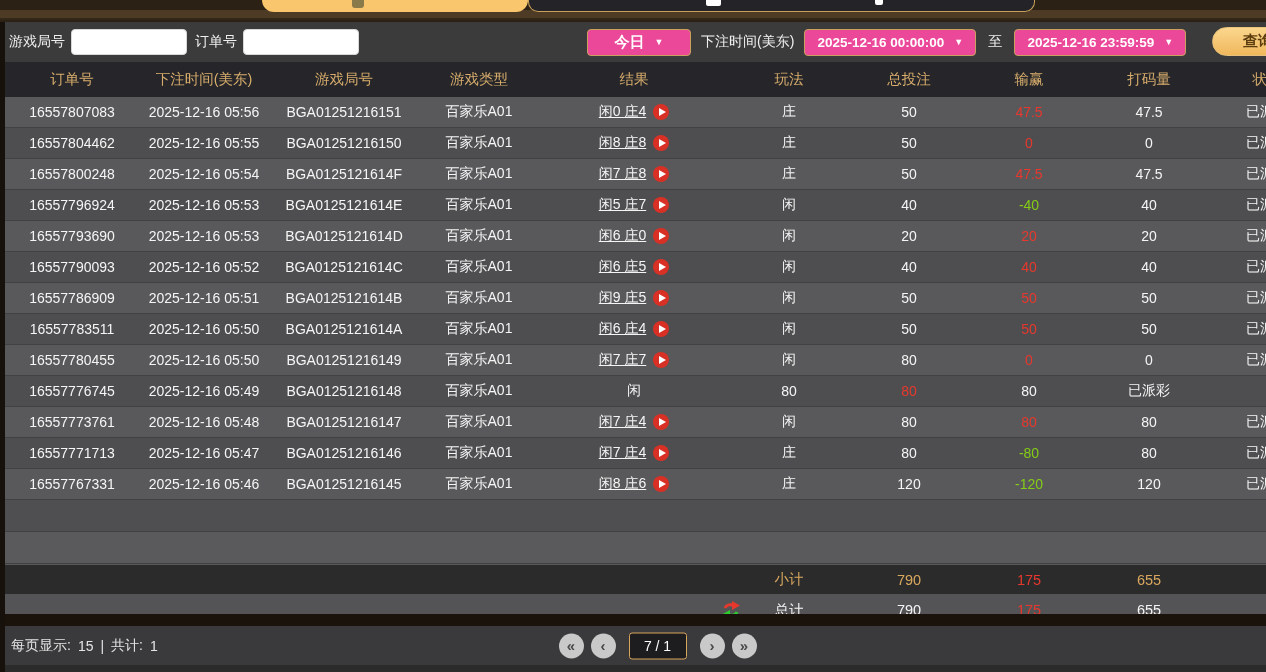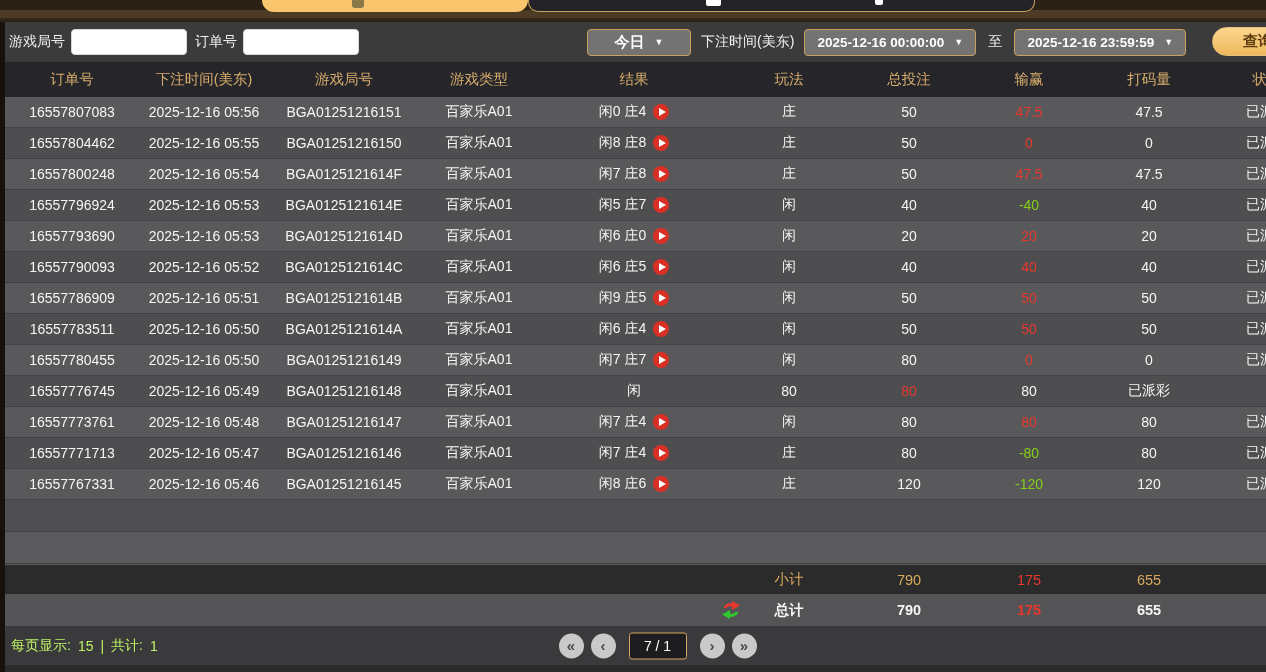--- a/index.html
+++ b/index.html
@@ -32,21 +32,21 @@
   .filterbar {
     position:absolute; top:22px; left:5px; width:1261px; height:40px;
     background:#3b3b3b; display:flex; align-items:center; padding-left:4px;
   }
   .flabel { font-size:14px; color:#f0f0f0; white-space:nowrap; }
   .tinput {
     width:116px; height:26px; background:#ffffff; border:1px solid #d8d8d8;
     border-radius:4px; margin:0 8px 0 6px; font-size:13px; color:#222; padding:0 6px;
   }
   .dropdown {
-    height:27px; background:#737373; border:1px solid #c9a05c; border-radius:4px;
+    height:27px; background:#ec4899; border:1px solid #c9a05c; border-radius:4px;
     color:#ffffff; font-weight:bold; display:flex; align-items:center; justify-content:center;
     position:relative; cursor:pointer; white-space:nowrap;
   }
   .dropdown .caret { font-size:9px; margin-left:10px; color:#fff; }
   .dd-today { width:104px; font-size:15px; margin-left:220px; }
   .dd-date { width:172px; font-size:13.5px; }
   .lbl-bettime { margin-left:10px; margin-right:10px; }
   .lbl-to { margin:0 12px; }
   .search-btn {
     position:absolute; left:1207px; top:5px; width:92px; height:29px;
@@ -64,45 +64,45 @@
   }
   .table-clip { position:absolute; left:5px; width:1261px; overflow:hidden; }
   .thead-clip { top:62px; height:35px; }
   .thead { height:35px; background:#26262a; color:#d8ad6c; font-size:14.5px; }
   .tbody-clip { top:97px; height:468px; background:#59595b; }
   .trow { height:31px; font-size:14px; color:#f5f5f5; border-bottom:1px solid #414144; }
   .trow.odd  { background:#59595b; }
   .trow.even { background:#4e4e50; }
   .trow.empty-a { background:#4f4f51; height:32px; }
   .trow.empty-b { background:#5a5a5c; height:32px; }
-  .c-result { display:flex; align-items:center; justify-content:center; gap:7px; }
+  .c-result { display:flex; align-items:center; justify-content:center; gap:7px;text-decoration:underline; }
   .red   { color:#e8382d; }
   .green { color:#84cc16; }
   .play {
     width:16px; height:16px; border-radius:50%; background:#d93025;
     display:inline-flex; align-items:center; justify-content:center; cursor:pointer; flex:0 0 auto;
   }
   .play .tri {
     width:0; height:0; border-left:7px solid #ffffff;
     border-top:4.5px solid transparent; border-bottom:4.5px solid transparent; margin-left:2px;
   }
 
   
   .subtotal-clip { top:565px; height:29px; }
   .subtotal { height:29px; background:#2b2b2b; color:#d9a85f; font-size:14.5px; }
-  .total-clip { top:594px; height:32px;font-weight:bold; }
+  .total-clip { top:594px; height:20px; }
   .totalrow { height:32px; background:#545456; color:#f5f5f5; font-size:14.5px; position:relative; }
   .swap-icon { position:absolute; left:716px; top:6px; width:20px; height:20px; cursor:pointer; }
 
   
   .pagebar {
     position:absolute; top:626px; left:5px; width:1261px; height:39px;
     background:#3a3a3c; display:flex; align-items:center;
   }
-  .pageinfo { font-size:14px; color:#bef264; margin-left:6px; display:flex; gap:7px; align-items:center; }
+  .pageinfo { font-size:14px; color:#e5e5e5; margin-left:6px; display:flex; gap:7px; align-items:center; }
   .pager { position:absolute; left:calc(50% + 22px); top:50%; transform:translate(-50%,-50%); display:flex; align-items:center; gap:7px; }
   .pbtn {
     width:25px; height:25px; border-radius:50%; background:#c9c9c9; border:none;
     color:#4a4a4a; font-size:15px; font-weight:bold; display:flex; align-items:center; justify-content:center;
     cursor:pointer; line-height:1; padding-bottom:2px;
   }
   .pagebox {
     width:58px; height:27px; background:#1d1d1f; border:1px solid #d9a45b; border-radius:3px;
     color:#ffffff; font-size:14px; display:flex; align-items:center; justify-content:center; margin:0 6px;
   }

